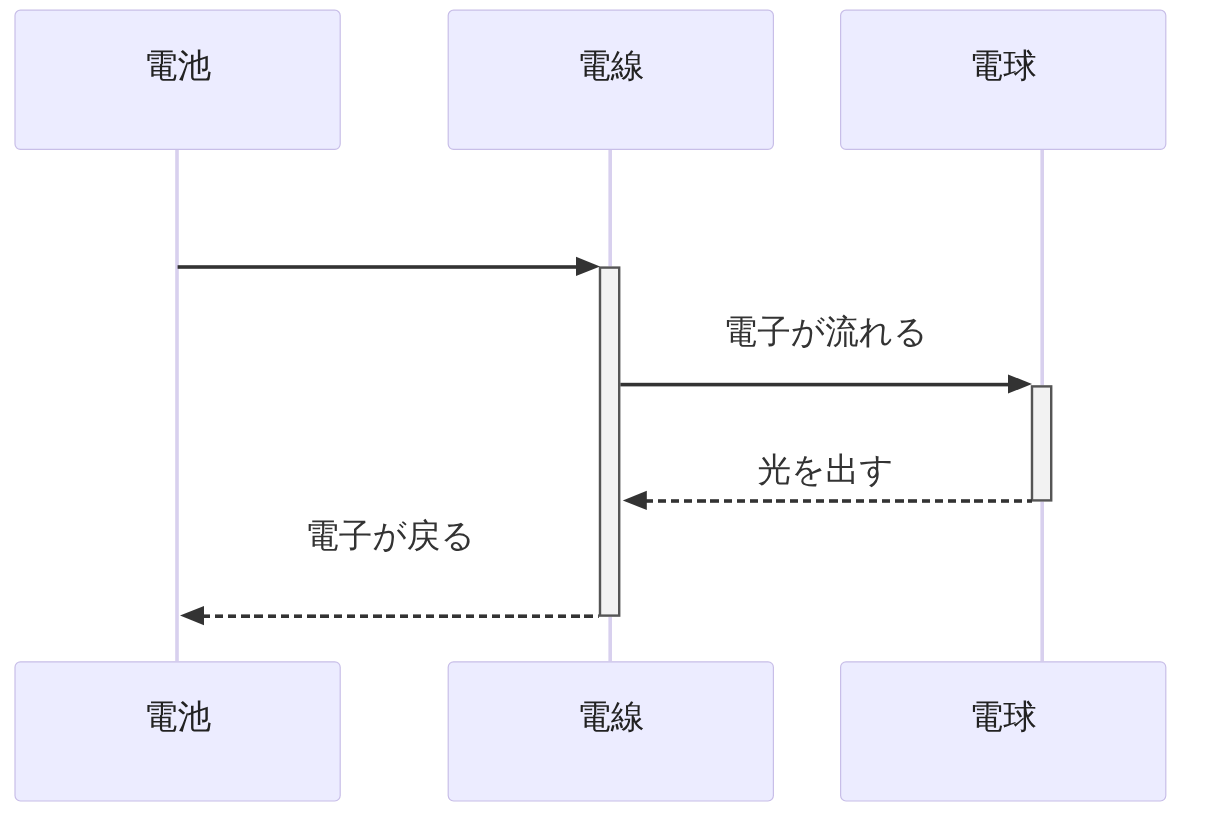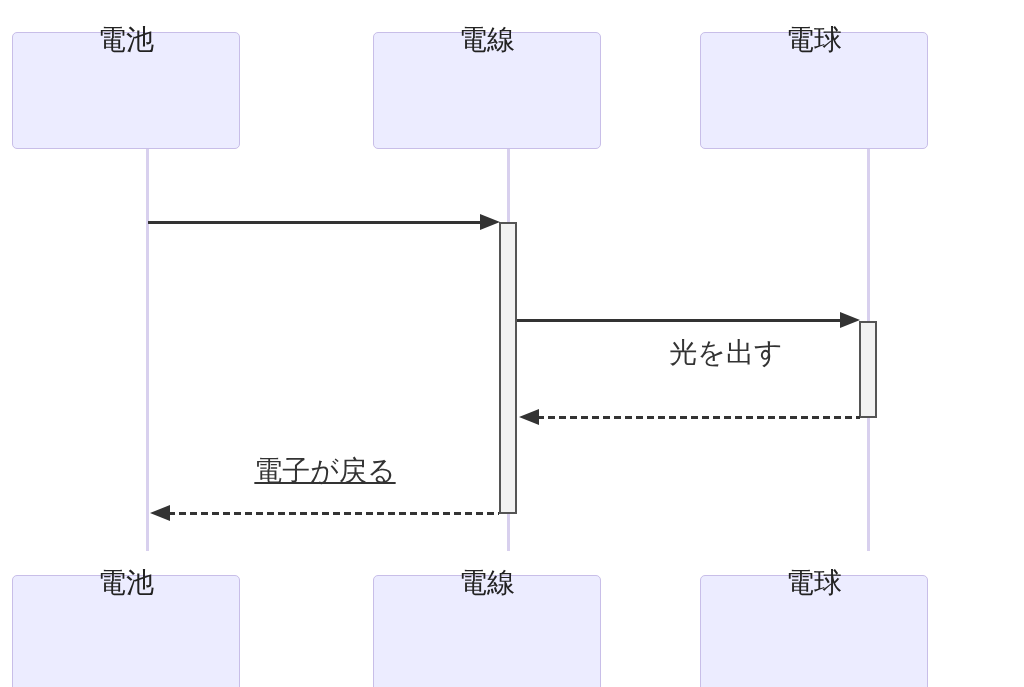--- a/index.html
+++ b/index.html
@@ -11,33 +11,32 @@
   .diagram {
     position: relative;
     width: 1024px;
     height: 687px;
     background: #ffffff;
     overflow: hidden;
   }
   
   .actor-box {
     position: absolute;
-    width: 228px;
+    width: 272px;
     height: 117px;
     box-sizing: border-box;
     background: #ECECFF;
     border: 1.5px solid #C8BEE8;
     border-radius: 5px;
     display: flex;
-    align-items: flex-start;
+    align-items: center;
     justify-content: center;
     font-size: 28px;
     color: #222222;
     z-index: 3;
-    margin-top: 24px;
   }
   .actor-box .actor-label { transform: translateY(-12px); }
   .col-battery { left: 12px; }
   .col-wire    { left: 373px; font-family: Liberation Serif, serif; }
   .col-bulb    { left: 700px; }
   .row-top     { top: 8px; }
   .row-bottom  { top: 551px; }
   
   .lifeline {
     position: absolute;
@@ -111,28 +110,29 @@
   <div class="actor-box col-bulb row-top">
     <span class="actor-label">電球</span>
   </div>
 
   <div class="activation activation-wire"></div>
   <div class="activation activation-bulb"></div>
 
   <div class="msg-line-solid" style="left:148px; top:221px; width:333px;"></div>
   <div class="arrowhead right" style="left:480px; top:214px;"></div>
 
+  <div class="msg-label" style="left:688px; top:258px;">電子が流れる</div>
   <div class="msg-line-solid" style="left:517px; top:319px; width:324px;"></div>
   <div class="arrowhead right" style="left:840px; top:312px;"></div>
 
-  <div class="msg-label" style="left:688px; top:334px;margin-left:38px;">光を出す</div>
+  <div class="msg-label" style="left:688px; top:373px;">光を出す</div>
   <div class="msg-line-dashed" style="left:537px; top:416px; width:323px;"></div>
   <div class="arrowhead left" style="left:519px; top:409px;"></div>
 
-  <div class="msg-label" style="left:325px; top:452px;text-decoration:underline;">電子が戻る</div>
+  <div class="msg-label" style="left:325px; top:428px;">電子が戻る</div>
   <div class="msg-line-dashed" style="left:168px; top:512px; width:331px;"></div>
   <div class="arrowhead left" style="left:150px; top:505px;"></div>
 
   <div class="actor-box col-battery row-bottom">
     <span class="actor-label">電池</span>
   </div>
   <div class="actor-box col-wire row-bottom">
     <span class="actor-label">電線</span>
   </div>
   <div class="actor-box col-bulb row-bottom">

